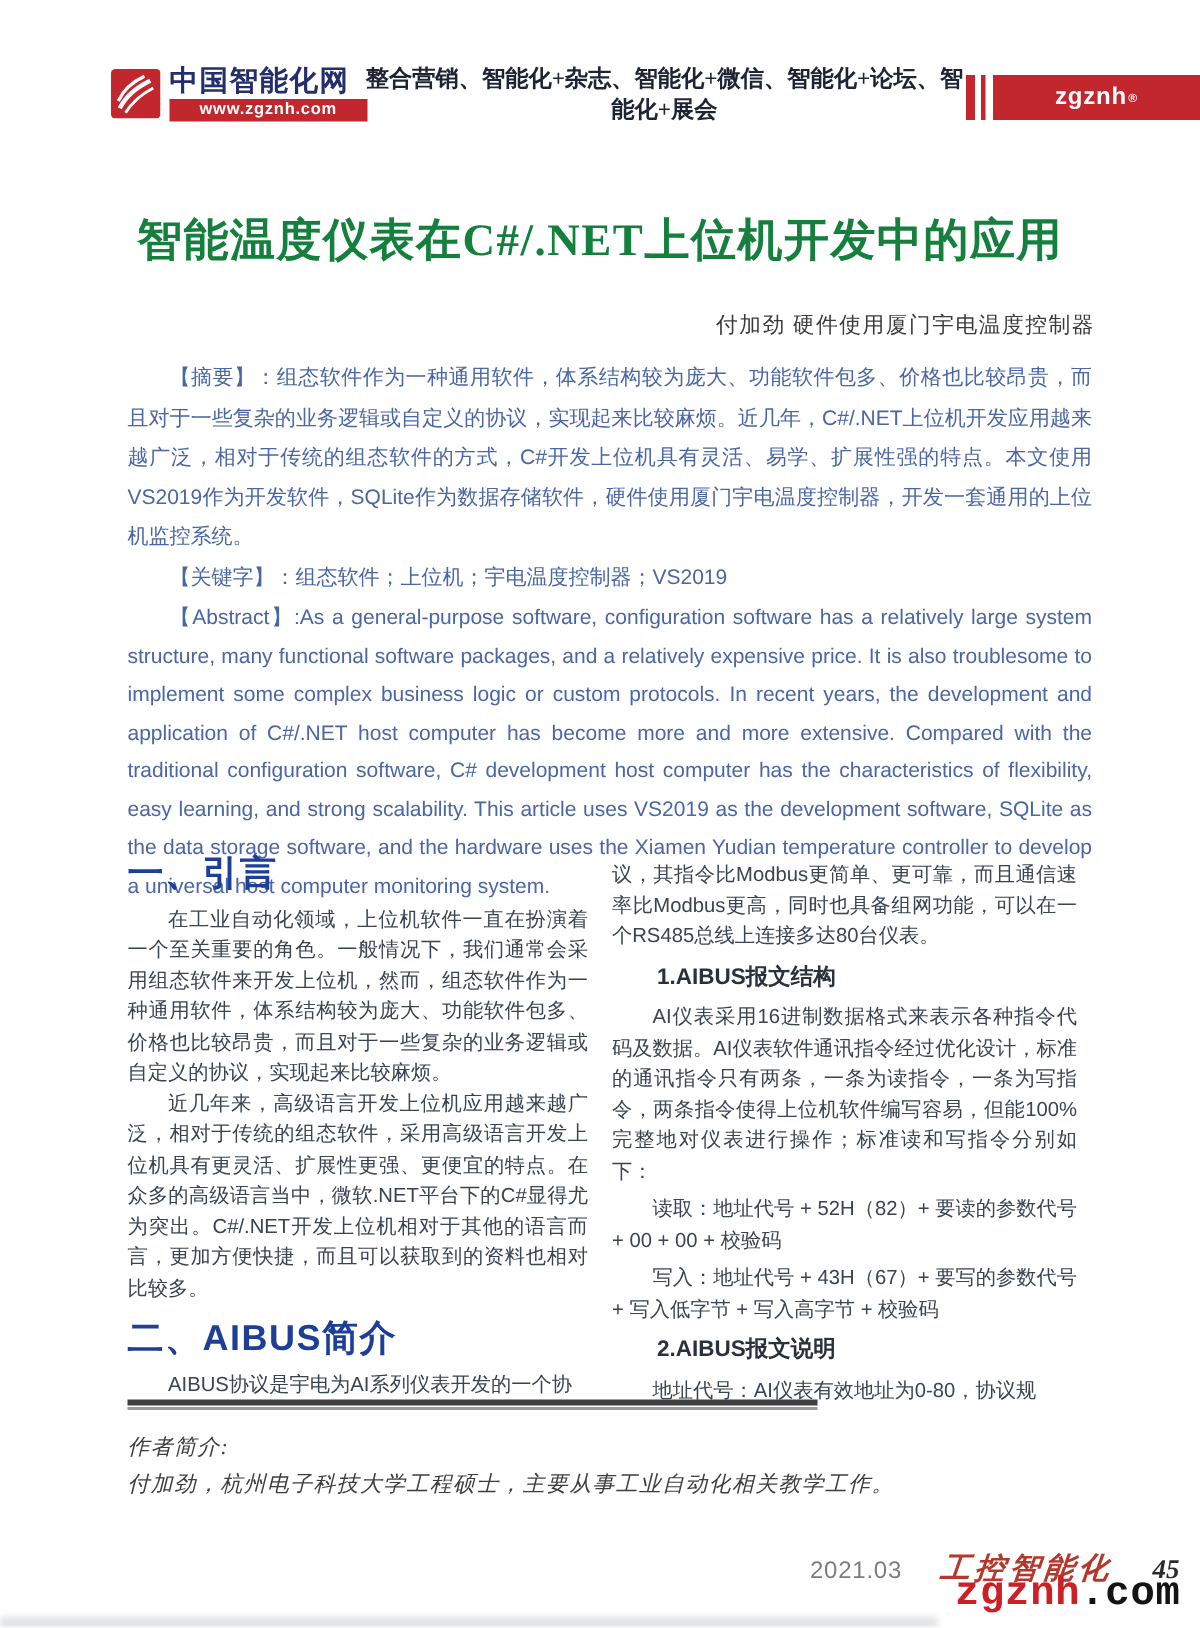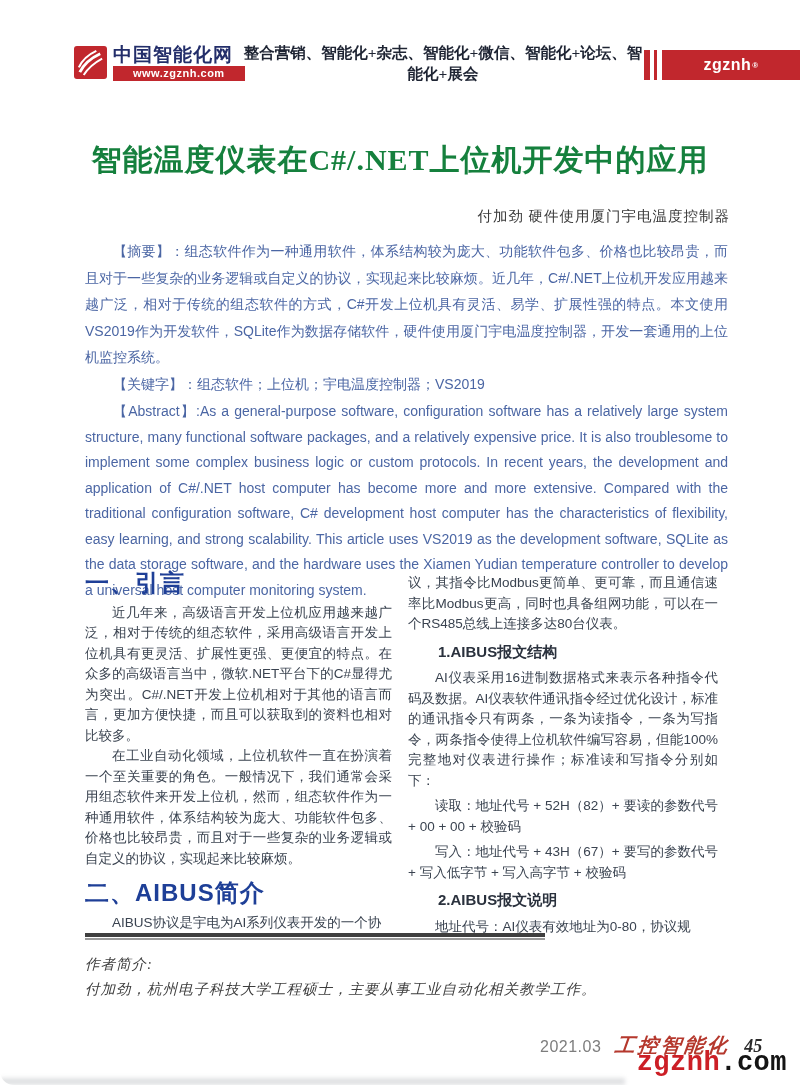--- a/index.html
+++ b/index.html
@@ -1,21 +1,20 @@
 <!DOCTYPE html>
 <html><head>
 <meta charset="utf-8">
 <style>
   * { margin:0; padding:0; box-sizing:border-box; }
   html,body { background:#ffffff; }
   .page {
     position:relative; width:800px; height:1085px; margin:0 auto;
     background:#ffffff; overflow:hidden;
     font-family:"Liberation Sans", sans-serif;
-    border-radius:14px;
   }
 
   
   .site-block { position:absolute; left:74px; top:44px; display:flex; align-items:center; gap:6px; }
   .site-icon { width:33px; height:33px; display:block; }
   .site-text { display:flex; flex-direction:column; }
   .site-name { font-size:19px; font-weight:bold; color:#232e6a; letter-spacing:1px; line-height:21px; font-family:"Liberation Sans", sans-serif; }
   .site-url-bar { margin-top:1px; background:#c1272d; color:#ffffff; font-size:11px; font-weight:bold; text-align:center; padding:1px 20px 2px; letter-spacing:.5px; }
 
   .tagline { position:absolute; left:242px; top:42px; width:402px; text-align:center;
@@ -56,21 +55,21 @@
   
   .bio-rule { position:absolute; left:85px; top:933px; width:460px; }
   .bio-rule .thick { height:4px; background:#3f3f3f; }
   .bio-rule .thin  { height:2px; background:#9a9a9a; margin-top:1px; }
   .bio-label { position:absolute; left:85px; top:955px; font-family:"Liberation Serif", serif; font-style:italic;
     font-size:14.5px; color:#3d3d3d; letter-spacing:1px; }
   .bio-text  { position:absolute; left:85px; top:980px; font-family:"Liberation Serif", serif; font-style:italic;
     font-size:14.5px; color:#3d3d3d; letter-spacing:1px; }
 
   
-  .footer-meta { position:absolute; top:1032px; left:540px; display:flex; align-items:baseline; gap:14px; }
+  .footer-meta { position:absolute; top:1032px; left:540px; display:flex; align-items:baseline; gap:26px; }
   .issue { font-size:16px; color:#7d7d7d; letter-spacing:.5px; }
   .journal-logo { font-family:"Liberation Serif", serif; font-style:italic; font-weight:bold;
     font-size:20px; color:#b5382d; letter-spacing:3px; transform:skewX(-6deg); }
   .page-num { font-family:"Liberation Serif", serif; font-style:italic; font-size:18px; color:#2b2b2b; font-weight:bold; }
   .watermark { position:absolute; top:1048px; right:13px; font-size:27px; font-weight:bold; letter-spacing:.5px;
     font-family:Liberation Mono, monospace; }
   .watermark .wm-red { color:#cc1f26; }
   .watermark .wm-dark { color:#141414; }
   .scan-artifact { position:absolute; left:0; top:1078px; width:625px; height:7px;
     background:#a7abb0; opacity:.35; filter:blur(2px); }
@@ -110,22 +109,22 @@
   <div class="author-line">付加劲 硬件使用厦门宇电温度控制器</div>
 
   <div class="abstract-block">
     <p class="abs-cn">【摘要】：组态软件作为一种通用软件，体系结构较为庞大、功能软件包多、价格也比较昂贵，而且对于一些复杂的业务逻辑或自定义的协议，实现起来比较麻烦。近几年，C#/.NET上位机开发应用越来越广泛，相对于传统的组态软件的方式，C#开发上位机具有灵活、易学、扩展性强的特点。本文使用VS2019作为开发软件，SQLite作为数据存储软件，硬件使用厦门宇电温度控制器，开发一套通用的上位机监控系统。</p>
     <p class="abs-kw">【关键字】：组态软件；上位机；宇电温度控制器；VS2019</p>
     <p class="abs-en">【Abstract】:As a general-purpose software, configuration software has a relatively large system structure, many functional software packages, and a relatively expensive price. It is also troublesome to implement some complex business logic or custom protocols. In recent years, the development and application of C#/.NET host computer has become more and more extensive. Compared with the traditional configuration software, C# development host computer has the characteristics of flexibility, easy learning, and strong scalability. This article uses VS2019 as the development software, SQLite as the data storage software, and the hardware uses the Xiamen Yudian temperature controller to develop a universal host computer monitoring system.</p>
   </div>
 
   <div class="col col-left">
     <h3>一、引言</h3>
+    <p>在工业自动化领域，上位机软件一直在扮演着一个至关重要的角色。一般情况下，我们通常会采用组态软件来开发上位机，然而，组态软件作为一种通用软件，体系结构较为庞大、功能软件包多、价格也比较昂贵，而且对于一些复杂的业务逻辑或自定义的协议，实现起来比较麻烦。</p>
     <p>近几年来，高级语言开发上位机应用越来越广泛，相对于传统的组态软件，采用高级语言开发上位机具有更灵活、扩展性更强、更便宜的特点。在众多的高级语言当中，微软.NET平台下的C#显得尤为突出。C#/.NET开发上位机相对于其他的语言而言，更加方便快捷，而且可以获取到的资料也相对比较多。</p>
-    <p>在工业自动化领域，上位机软件一直在扮演着一个至关重要的角色。一般情况下，我们通常会采用组态软件来开发上位机，然而，组态软件作为一种通用软件，体系结构较为庞大、功能软件包多、价格也比较昂贵，而且对于一些复杂的业务逻辑或自定义的协议，实现起来比较麻烦。</p>
     <h3 class="second">二、AIBUS简介</h3>
     <p>AIBUS协议是宇电为AI系列仪表开发的一个协</p>
   </div>
 
   <div class="col col-right">
     <p class="cont">议，其指令比Modbus更简单、更可靠，而且通信速率比Modbus更高，同时也具备组网功能，可以在一个RS485总线上连接多达80台仪表。</p>
     <h4>1.AIBUS报文结构</h4>
     <p>AI仪表采用16进制数据格式来表示各种指令代码及数据。AI仪表软件通讯指令经过优化设计，标准的通讯指令只有两条，一条为读指令，一条为写指令，两条指令使得上位机软件编写容易，但能100%完整地对仪表进行操作；标准读和写指令分别如下：</p>
     <p class="instr">读取：地址代号 + 52H（82）+ 要读的参数代号 + 00 + 00 + 校验码</p>
     <p class="instr">写入：地址代号 + 43H（67）+ 要写的参数代号 + 写入低字节 + 写入高字节 + 校验码</p>

